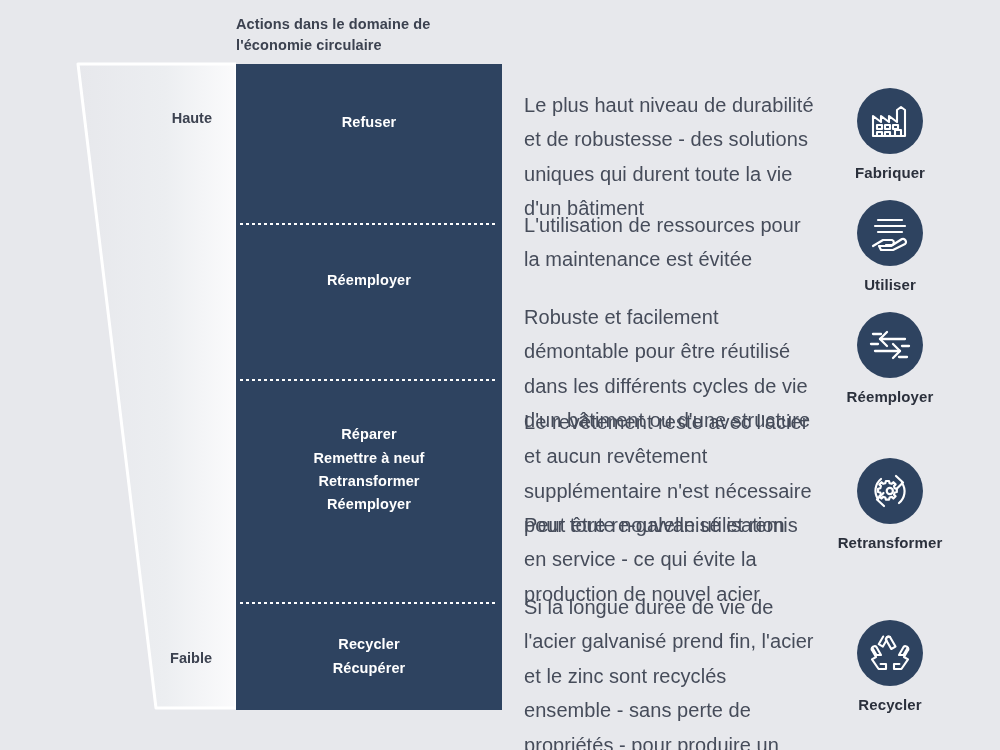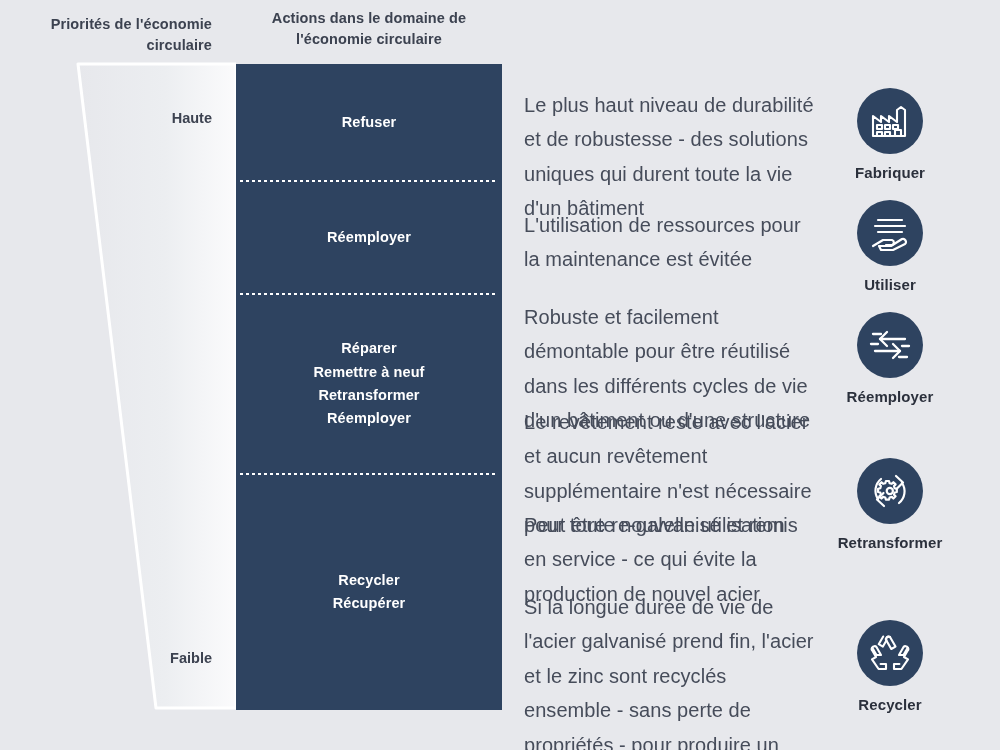--- a/index.html
+++ b/index.html
@@ -19,21 +19,21 @@
   
   .col-head {
     position: absolute;
     font-size: 14.5px;
     font-weight: 700;
     color: #3c4250;
     line-height: 1.45;
     letter-spacing: .1px;
   }
   #head-priorities { left: 30px; top: 14px; width: 182px; text-align: right; }
-  #head-actions    { left: 236px; top: 8px; width: 266px; text-align: center; }
+  #head-actions    { left: 236px; top: 14px; width: 266px; }
   #head-steel      { left: 524px; top: 14px; width: 300px; text-align: left; }
 
   
   #funnel-wrap {
     position: absolute;
     left: 60px; top: 60px;
     width: 176px; height: 652px;
   }
   #funnel-wrap svg { display: block; }
 
@@ -49,20 +49,21 @@
   #label-faible { left: 92px; top: 650px; }
 
   
   #actions-col {
     position: absolute;
     left: 236px; top: 64px;
     width: 266px; height: 646px;
     background: #2e4360;
     display: flex;
     flex-direction: column;
+    gap: 43px;
   }
   .action-block {
     position: relative;
     display: flex;
     align-items: center;
     justify-content: center;
     color: #ffffff;
     font-size: 14.5px;
     font-weight: 700;
     line-height: 1.62;
@@ -112,21 +113,20 @@
     font-weight: 700;
     color: #2b303c;
     letter-spacing: .1px;
   }
 </style>
 </head>
 <body>
 
 <div id="stage">
 
-  <div class="col-head" id="head-priorities">Priorités de l'économie circulaire</div>
   <div class="col-head" id="head-actions">Actions dans le domaine de l'économie circulaire</div>
 
   <div id="funnel-wrap">
     <svg width="176" height="652" viewBox="0 0 176 652" aria-hidden="true">
       <defs>
         <linearGradient id="funnelGrad" x1="0" y1="0" x2="1" y2="0">
           <stop offset="0%" stop-color="#e7e8ec"></stop>
           <stop offset="55%" stop-color="#eceef1"></stop>
           <stop offset="100%" stop-color="#fbfbfc"></stop>
         </linearGradient>

